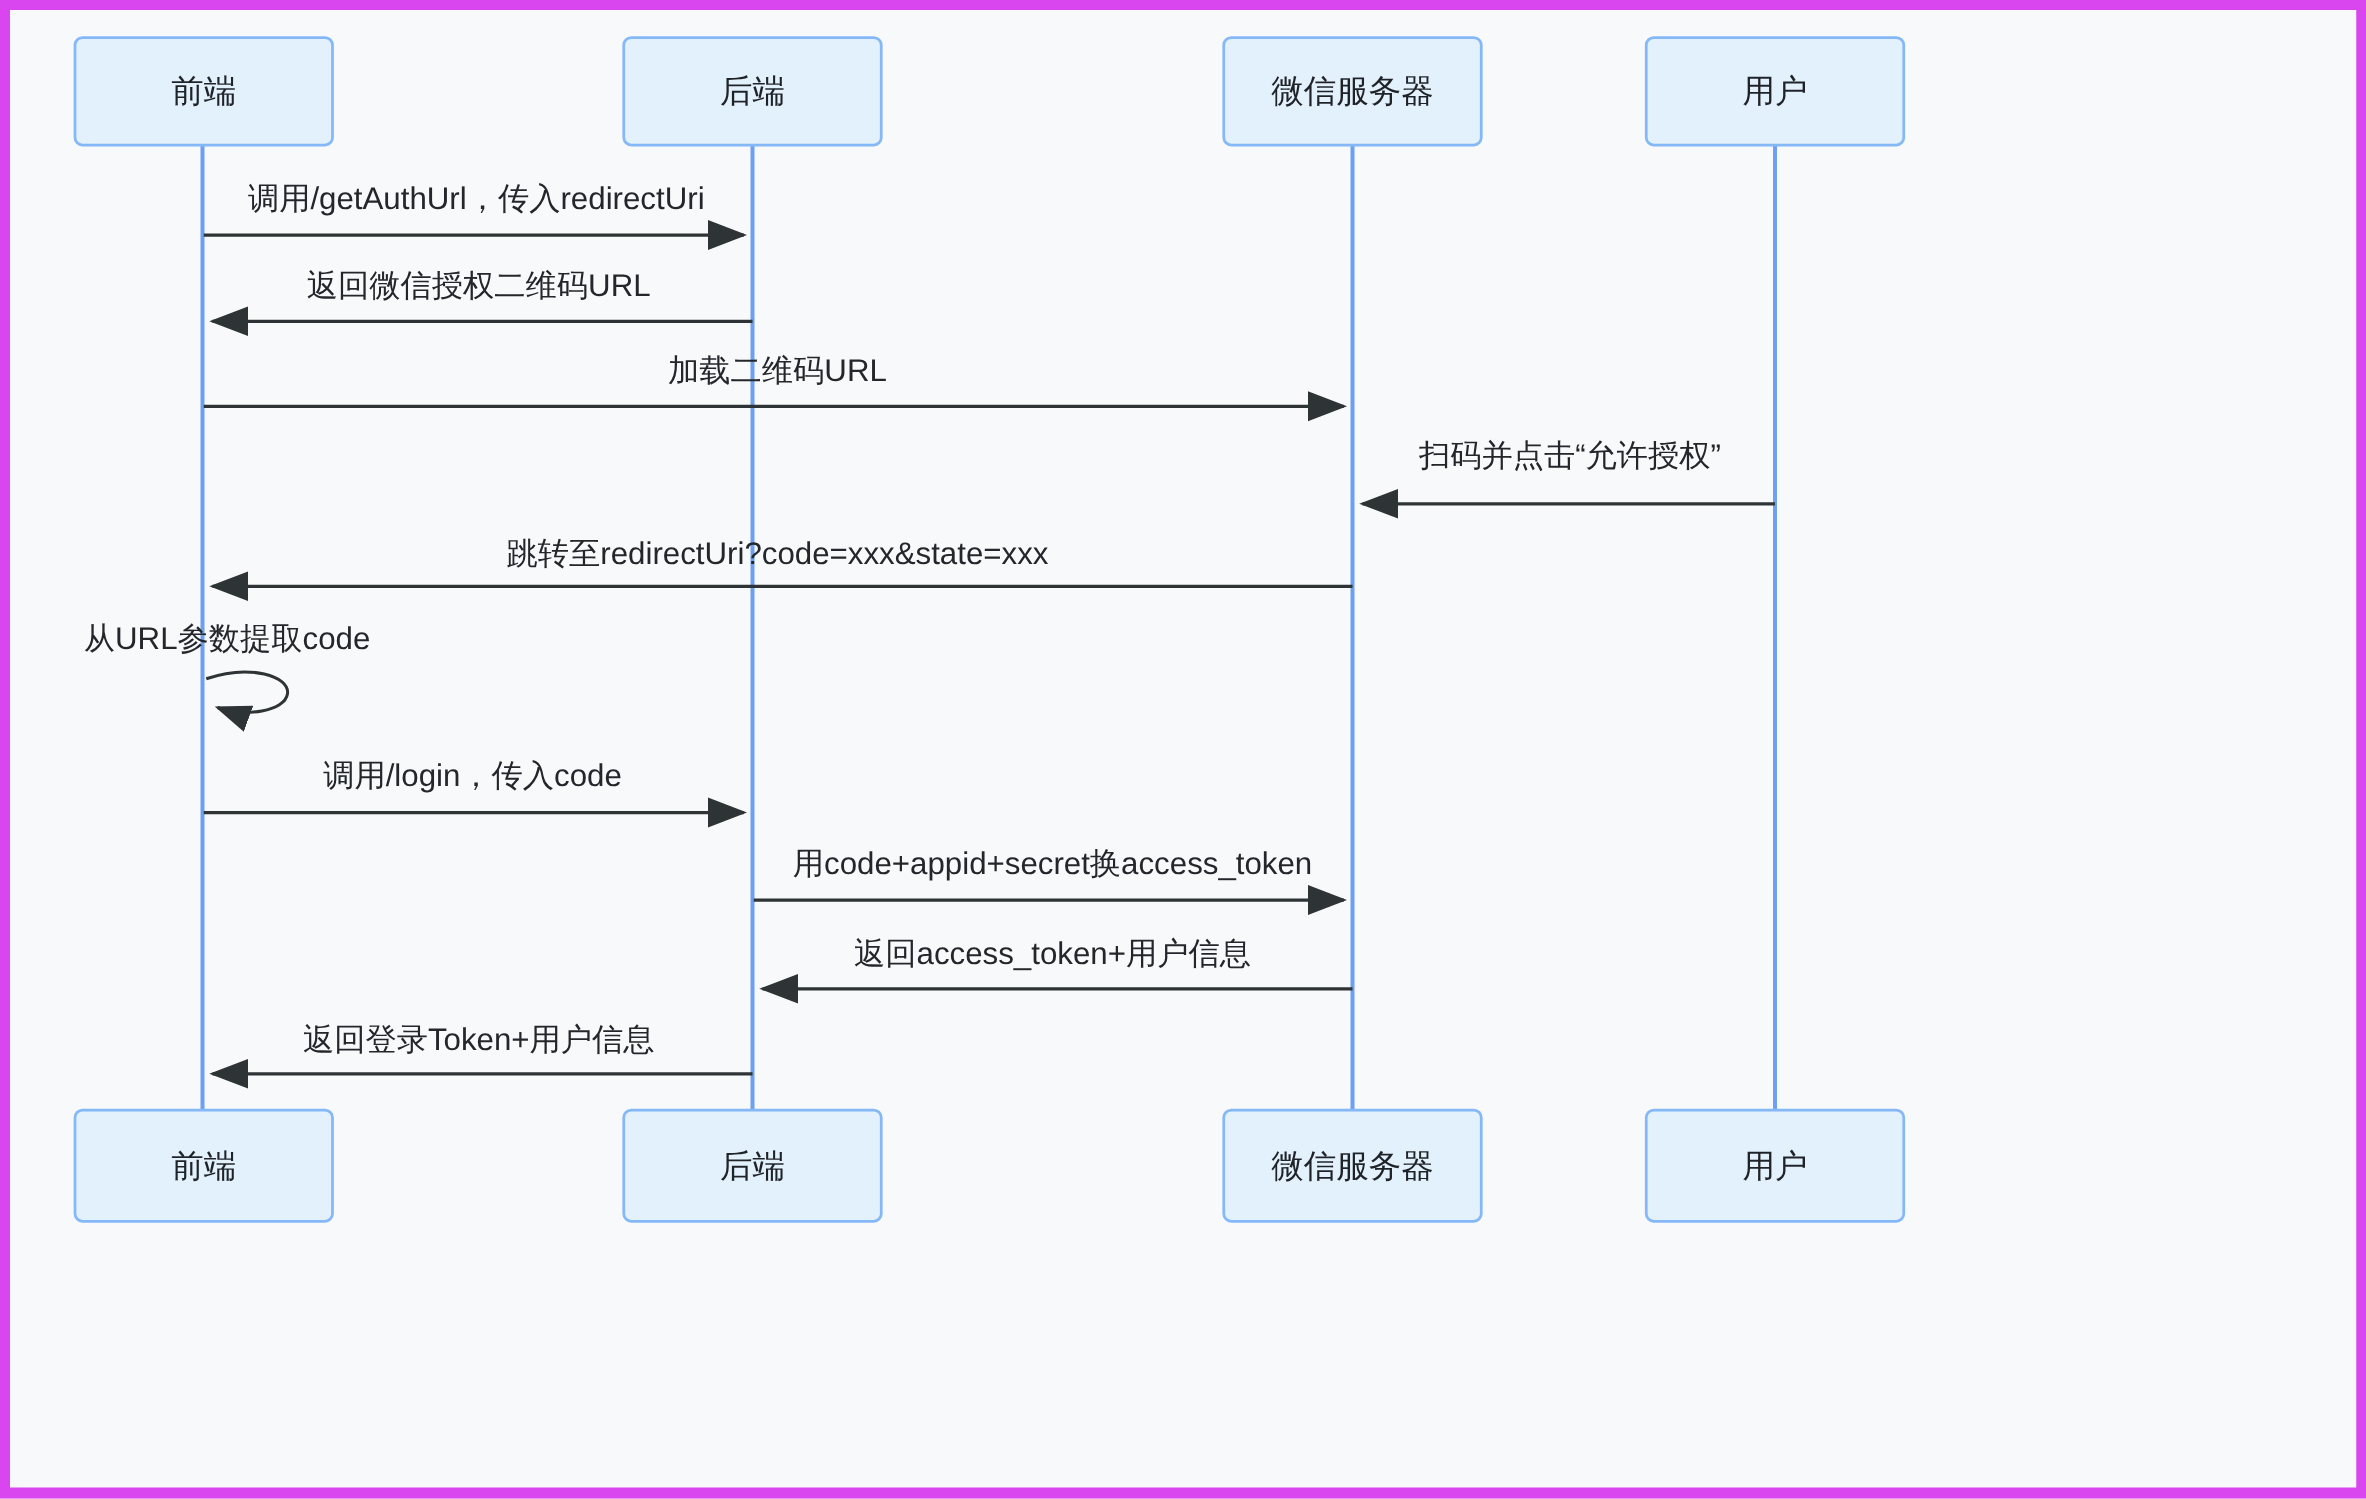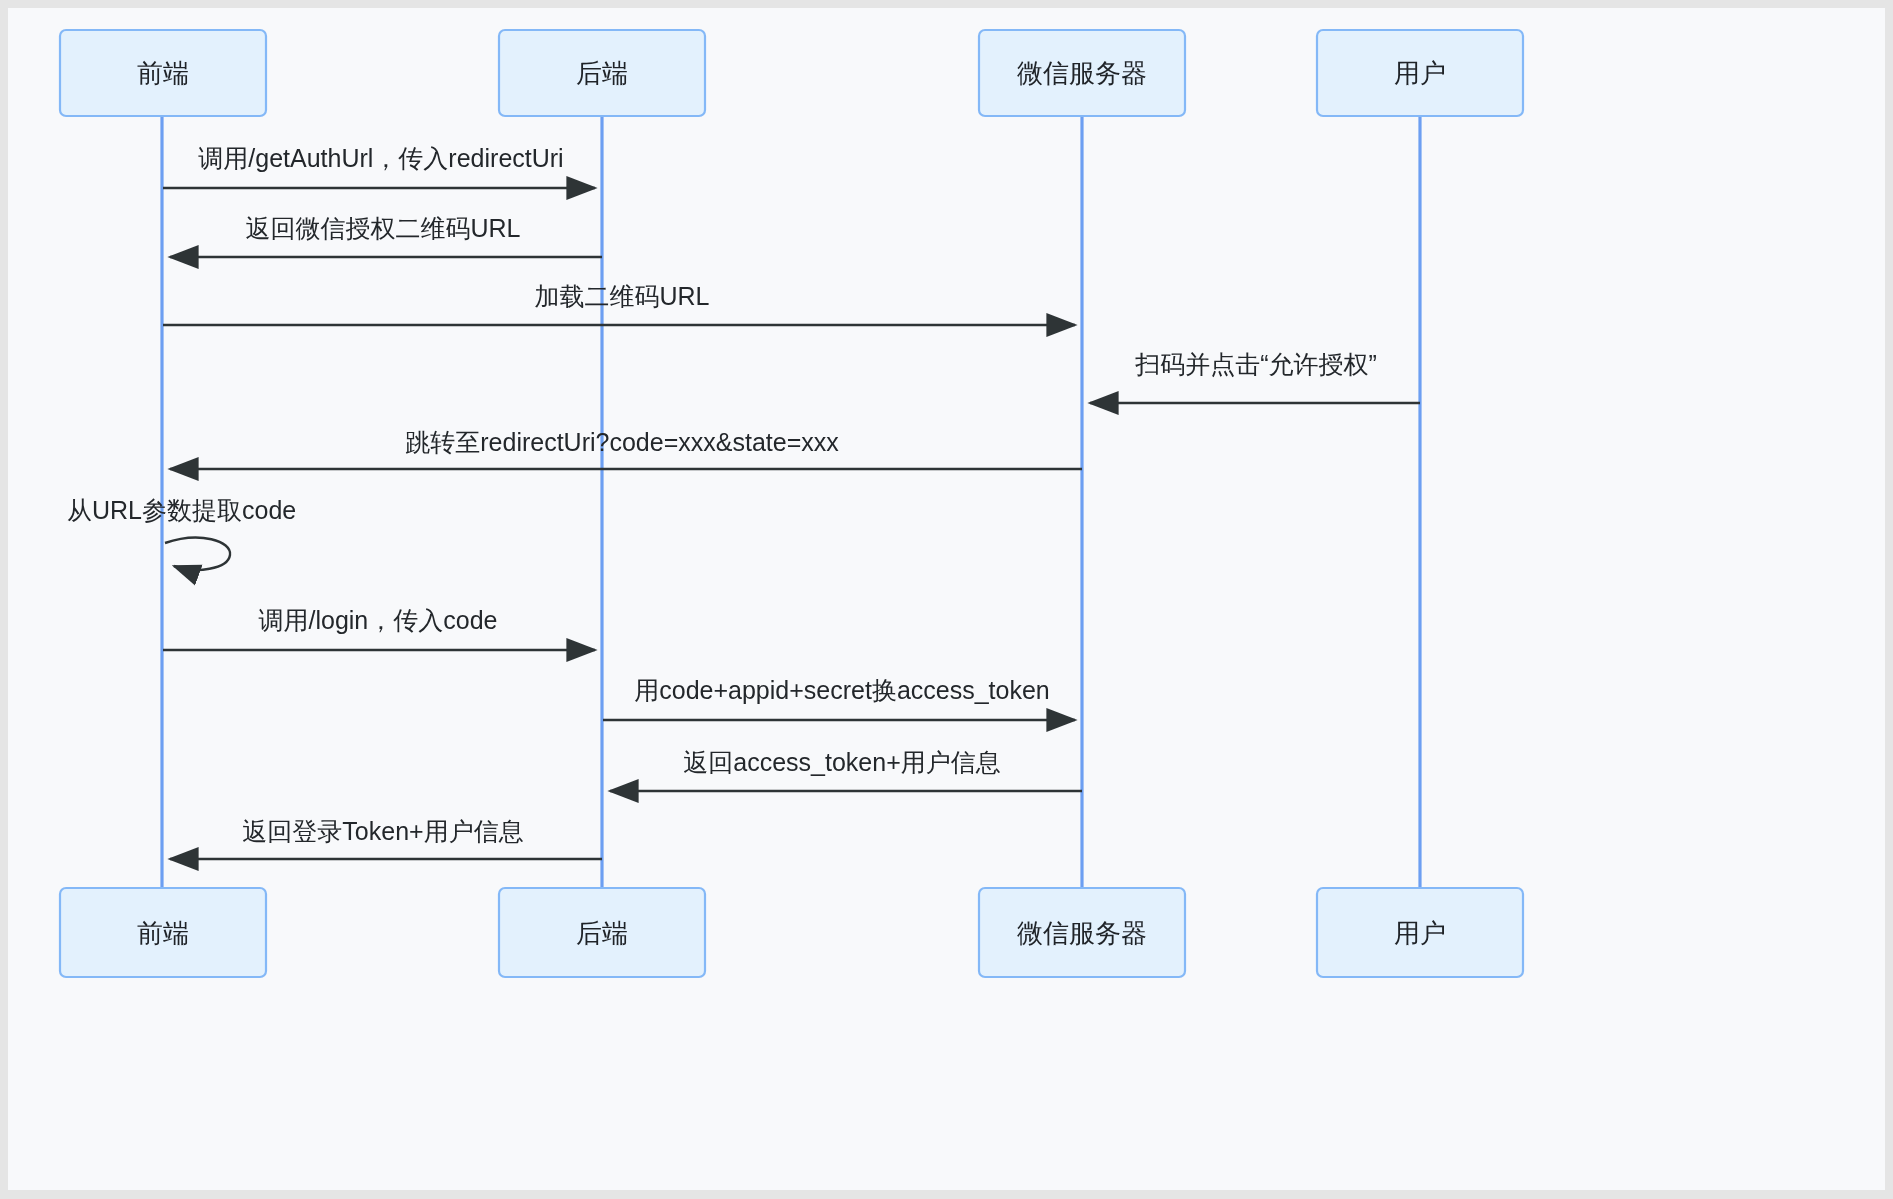--- a/index.html
+++ b/index.html
@@ -7,21 +7,21 @@
     padding: 0;
     background: #ffffff;
   }
   body {
     font-family: "Liberation Sans", "DejaVu Sans", sans-serif;
   }
   #canvas {
     position: relative;
     width: 1893px;
     height: 1199px;
-    background: #e5e5e5;
+    background: #d946ef;
     overflow: hidden;
   }
   #diagram-surface {
     position: absolute;
     left: 8px;
     top: 8px;
     width: 1877px;
     height: 1182px;
     background: #f8f9fb;
   }

